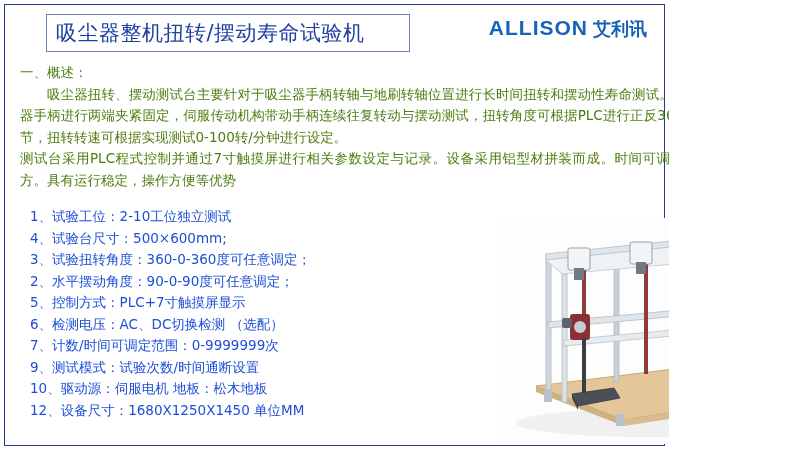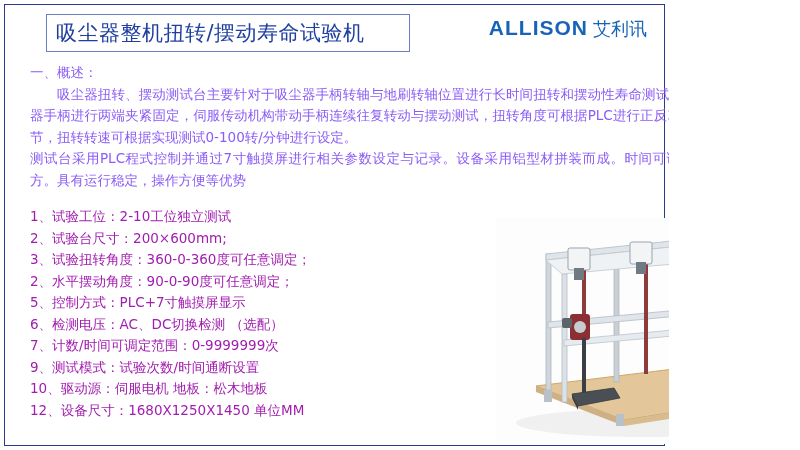--- a/index.html
+++ b/index.html
@@ -63,56 +63,56 @@
   }
   .brand-en {
     font-size: 21px;
     font-weight: bold;
     color: #1763b7;
     letter-spacing: 1px;
     font-family: "Liberation Sans", sans-serif;
   }
   .brand-cn {
     font-size: 18px;
-    font-weight: normal;
+    font-weight: bold;
     color: #1763b7;
     font-family: "DejaVu Sans", sans-serif;
   }
 
   
   .body-text {
     position: absolute;
-    left: 30px;
+    left: 20px;
     top: 62px;
     width: 748px;
     font-family: "DejaVu Sans", sans-serif;
     font-size: 13.5px;
     line-height: 21.5px;
-    color: #8b5cf6;
+    color: #4d7c0f;
   }
   .para {
     margin: 0;
     text-align: justify;
   }
   .para.indent2 {
     text-indent: 27px;
   }
   .nowrapnum {
     float: right;
   }
 
   .spec-list {
     position: absolute;
     left: 30px;
     top: 206px;
     width: 470px;
     font-family: "DejaVu Sans", sans-serif;
     font-size: 13.5px;
     line-height: 21.5px;
-    color: #a21caf;
+    color: #1d4ed8;
   }
   .spec-list .line {
     white-space: nowrap;
   }
 
   
   .photo {
     position: absolute;
     left: 496px;
     top: 218px;
@@ -137,21 +137,21 @@
   </div>
 
   <div class="body-text">
     <p class="para">一、概述：</p>
     <p class="para indent2"><span>吸尘器扭转、摆动测试台主要针对于吸尘器手柄转轴与地刷转轴位置进行长时间扭转和摆动性寿命测试。通过夹具将吸尘器手柄进行两端夹紧固定，伺服传动机构带动手柄连续往复转动与摆动测试，扭转角度可根据PLC进行正反360-0-360无级调节，扭转转速可根据实现测试0-100转/分钟进行设定。</span><span class="nowrapnum">0.6</span></p>
     <p class="para">测试台采用PLC程式控制并通过7寸触摸屏进行相关参数设定与记录。设备采用铝型材拼装而成。时间可调定范围，美观大方。具有运行稳定，操作方便等优势</p>
   </div>
 
   <div class="spec-list">
     <div class="line">1、试验工位：2-10工位独立测试</div>
-    <div class="line">2、试验台尺寸：200×600mm;</div>
+    <div class="line">4、试验台尺寸：500×600mm;</div>
     <div class="line">3、试验扭转角度：360-0-360度可任意调定；</div>
     <div class="line">2、水平摆动角度：90-0-90度可任意调定；</div>
     <div class="line">5、控制方式：PLC+7寸触摸屏显示</div>
     <div class="line">6、检测电压：AC、DC切换检测 （选配）</div>
     <div class="line">7、计数/时间可调定范围：0-9999999次</div>
     <div class="line">9、测试模式：试验次数/时间通断设置</div>
     <div class="line">10、驱动源：伺服电机    地板：松木地板</div>
     <div class="line">12、设备尺寸：1680X1250X1450 单位MM</div>
   </div>
 

